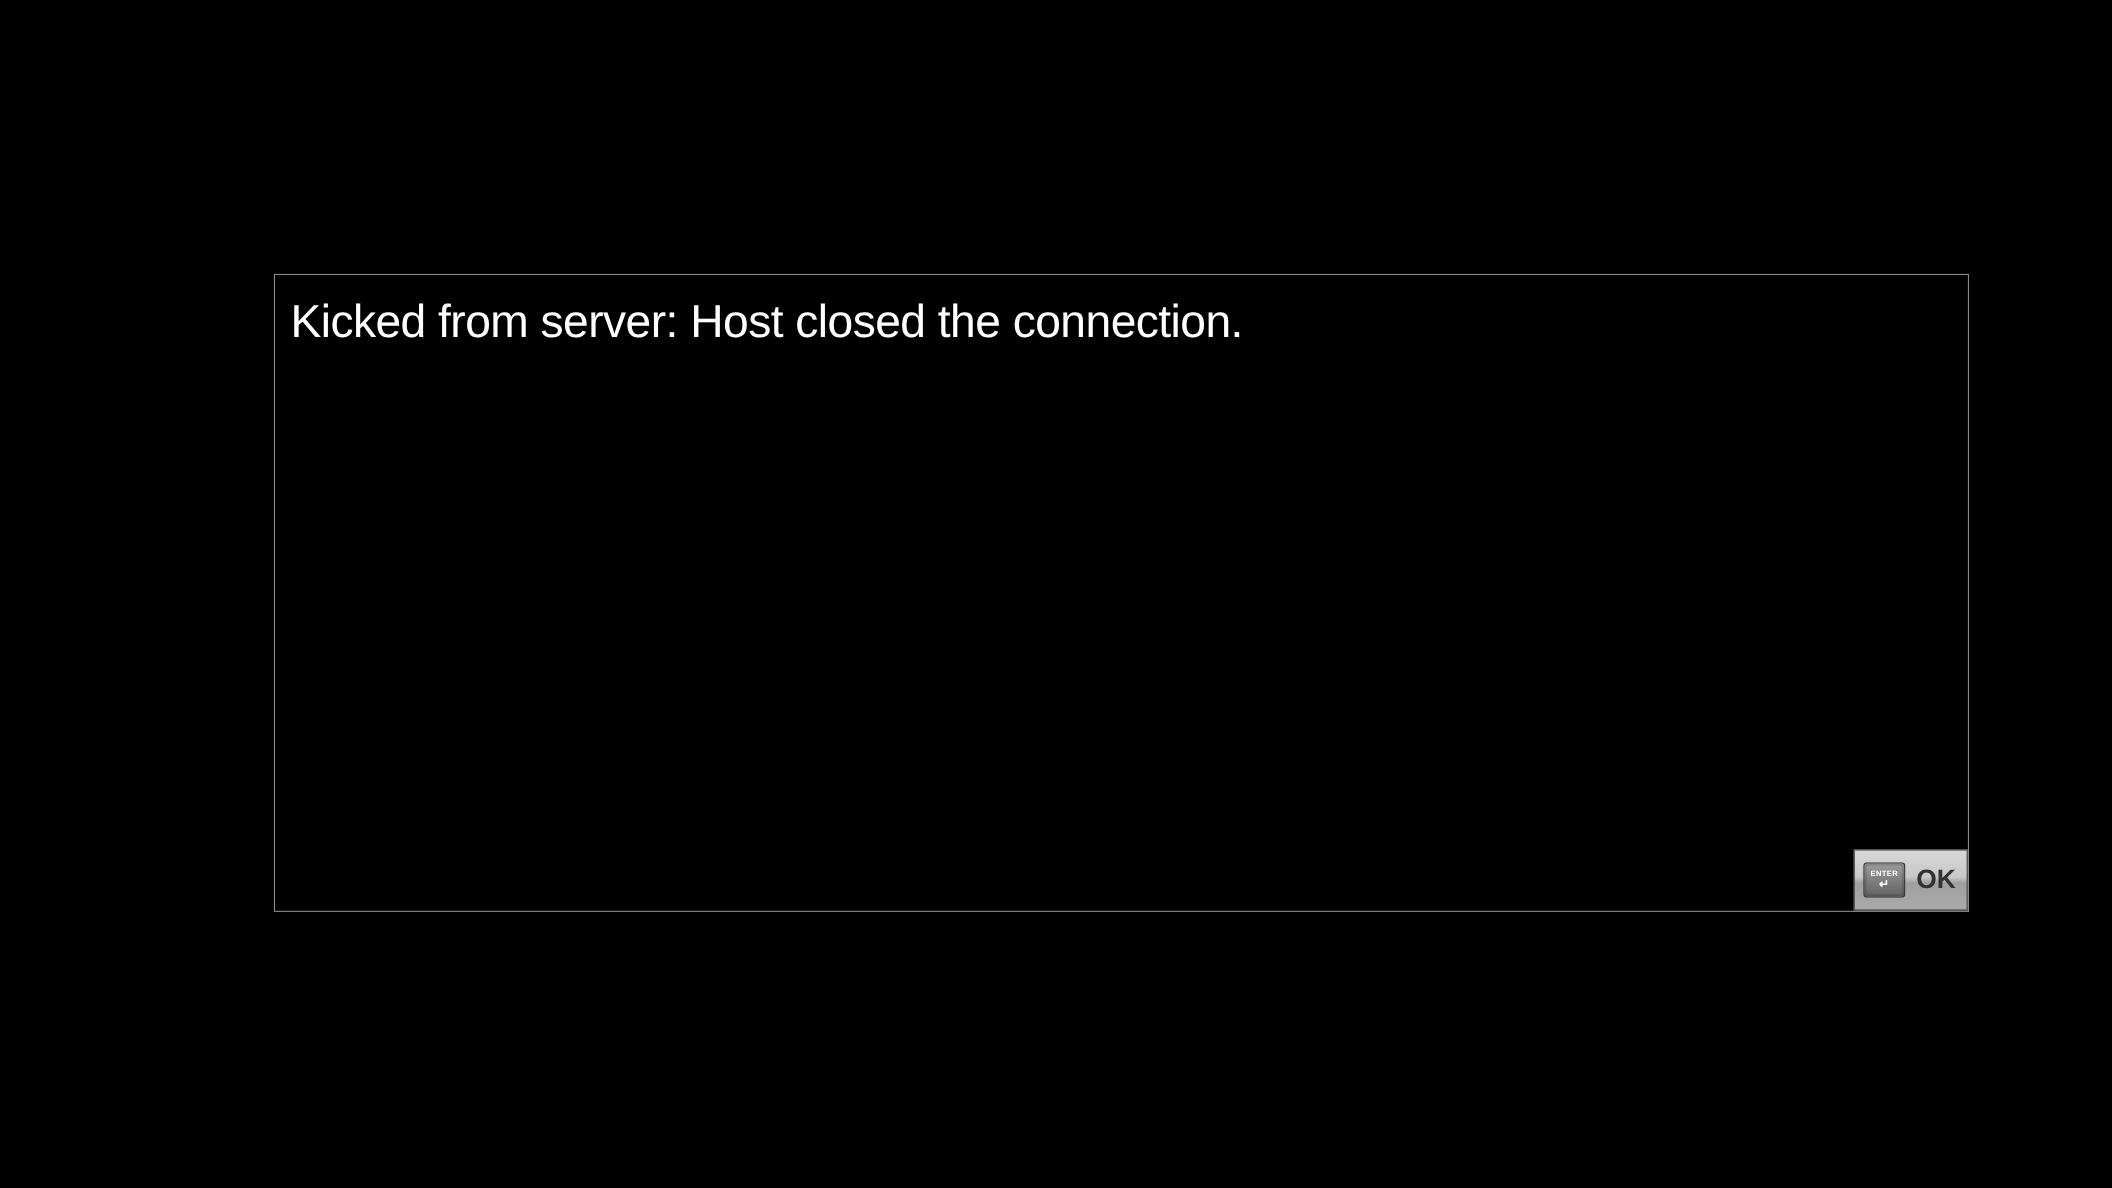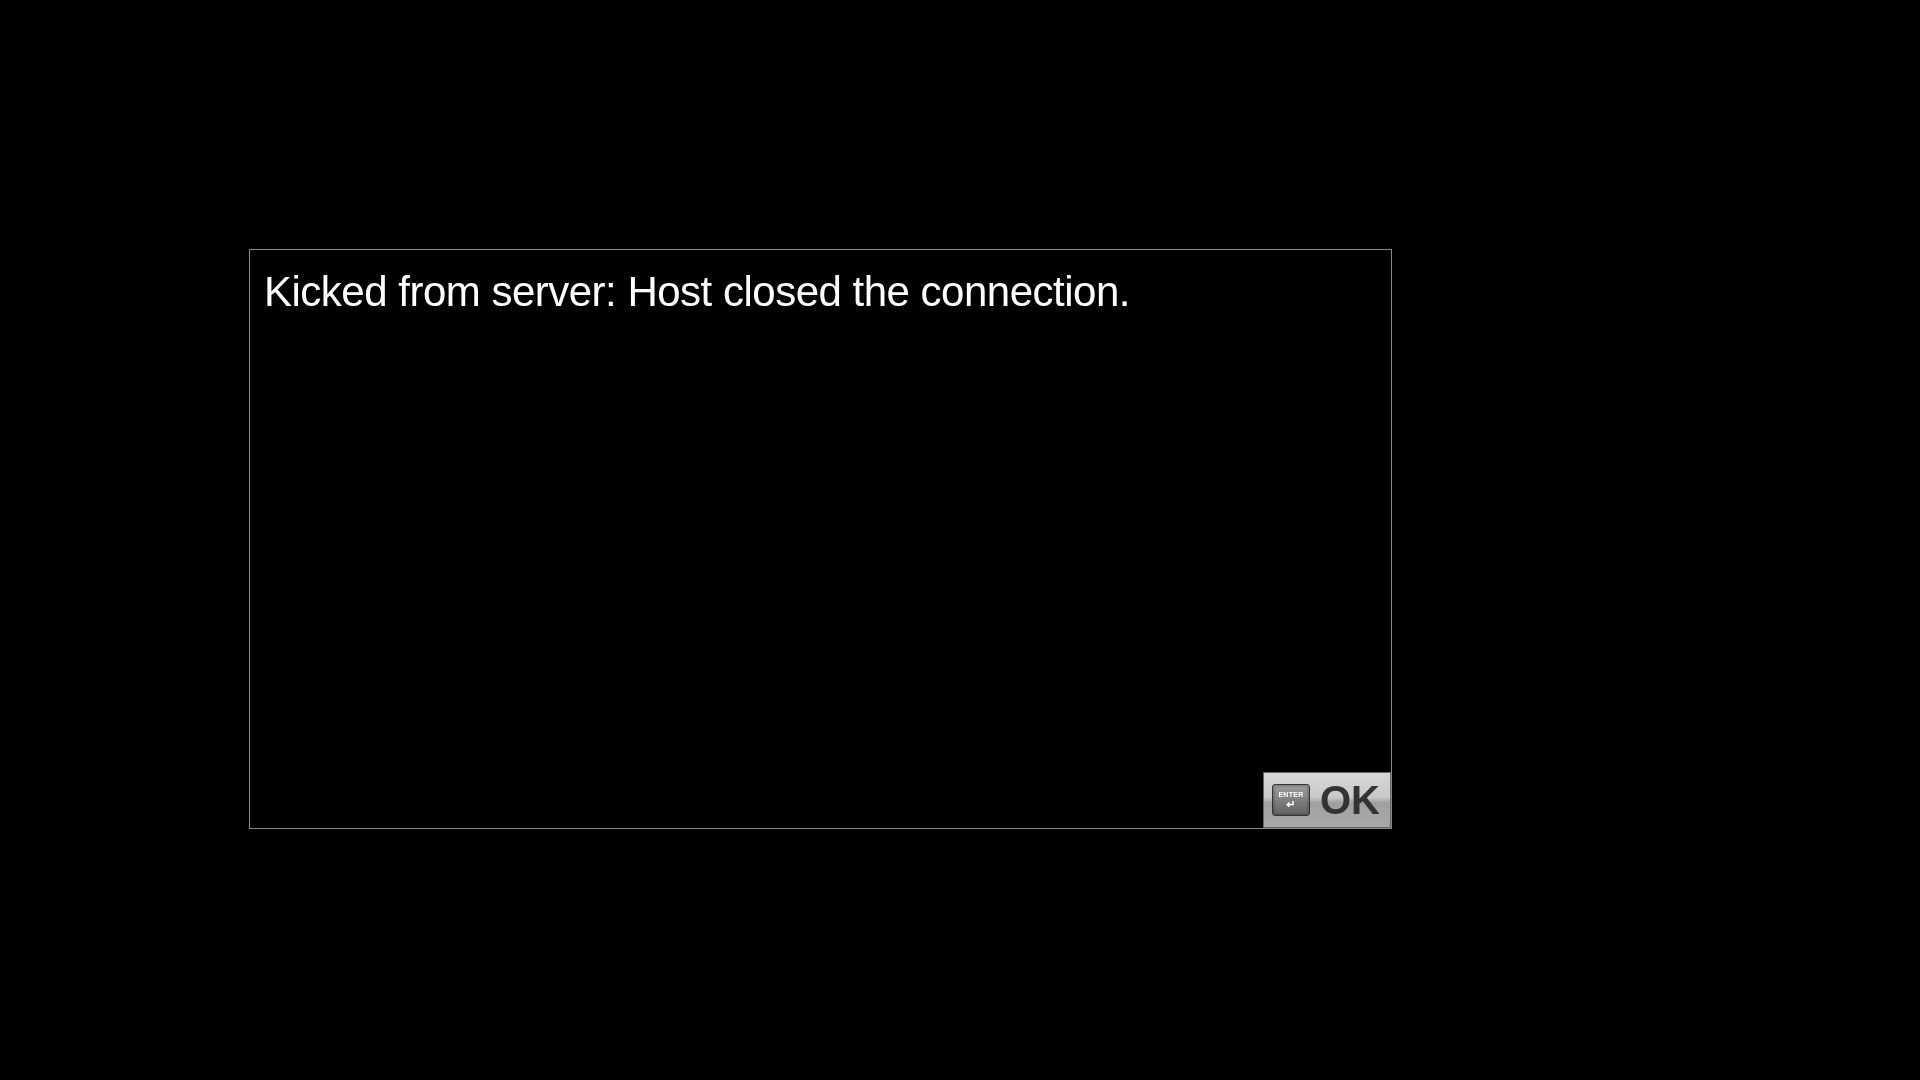--- a/index.html
+++ b/index.html
@@ -75,30 +75,30 @@
       line-height: 1;
     }
     
     .enter-arrow {
       font-size: 11px;
       margin-top: 1px;
     }
     
     .button-label {
       color: #333333;
-      font-size: 40px;
+      font-size: 24px;
       font-weight: bold;
       font-family: Arial, sans-serif;
       letter-spacing: 0px;
     }
   </style>
 </head>
 <body>
 
-<div class="dialog-box" style="left: 249px; top: 249px; width: 1143px; height: 580px;">
+<div class="dialog-box" style="left: 249px; top: 249px; width: 1541px; height: 580px;">
   <div class="dialog-message">Kicked from server: Host closed the connection.</div>
   <button class="ok-button">
     <span class="key-icon">
       <span class="key-icon-inner">
         <span>ENTER</span>
         <span class="enter-arrow">↵</span>
       </span>
     </span>
     <span class="button-label">OK</span>
   </button>

